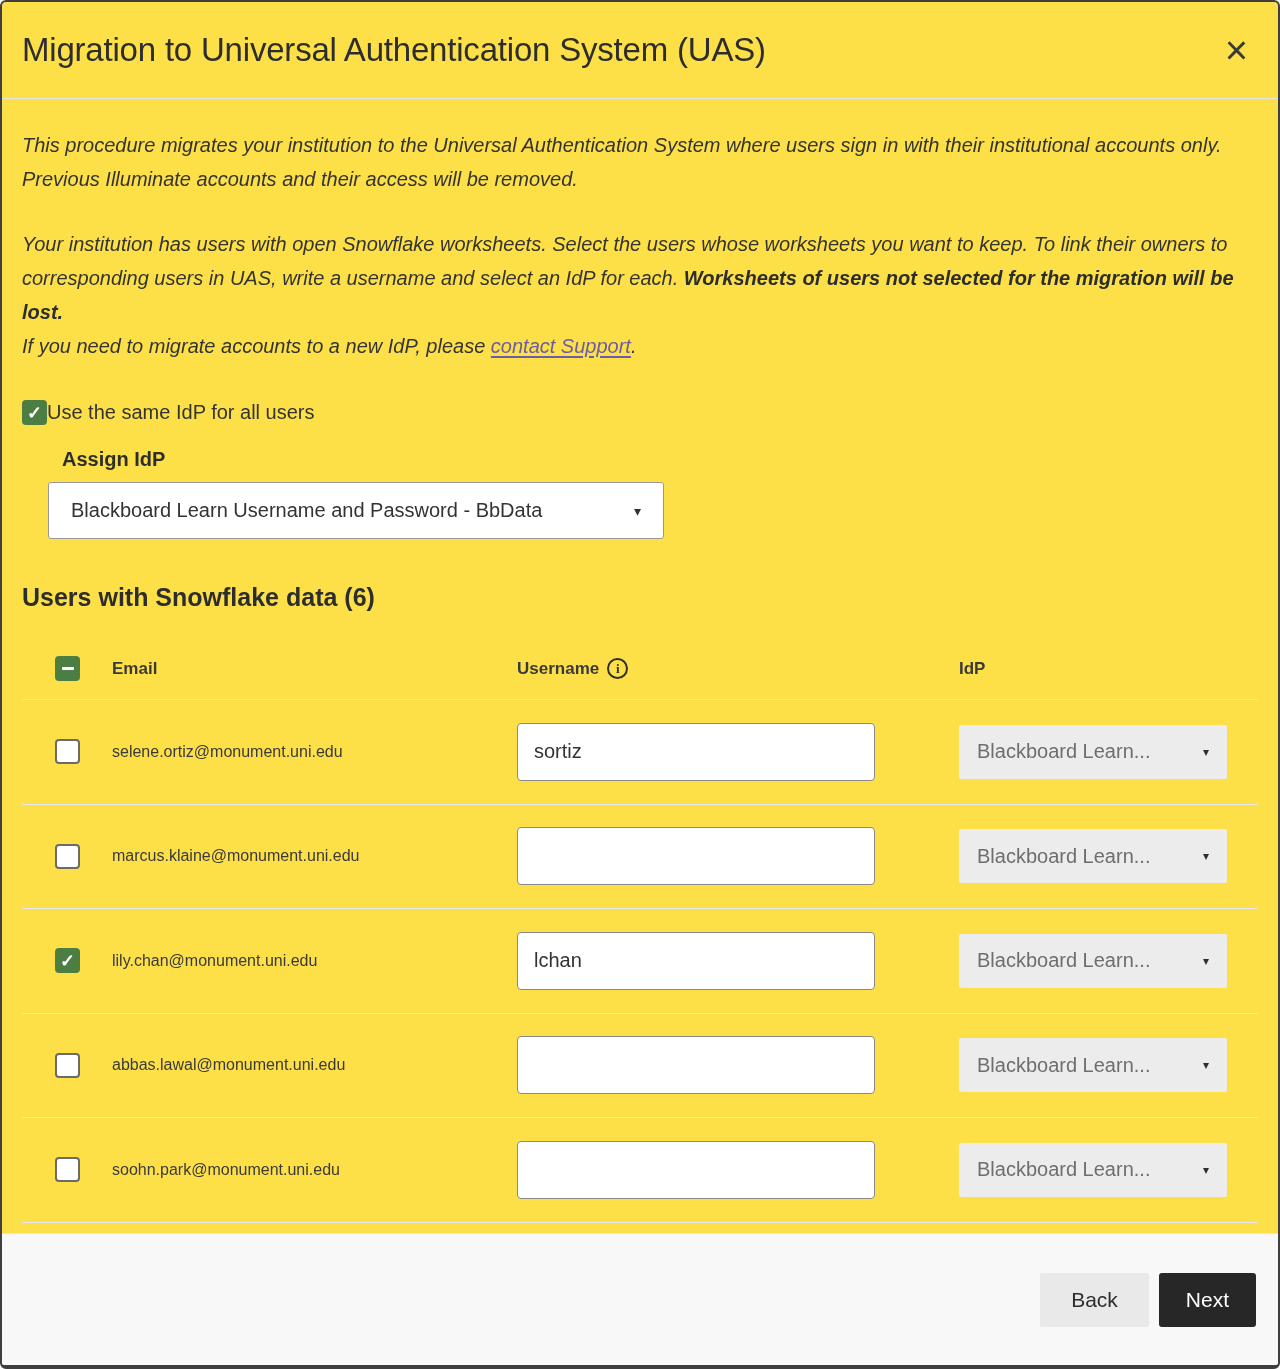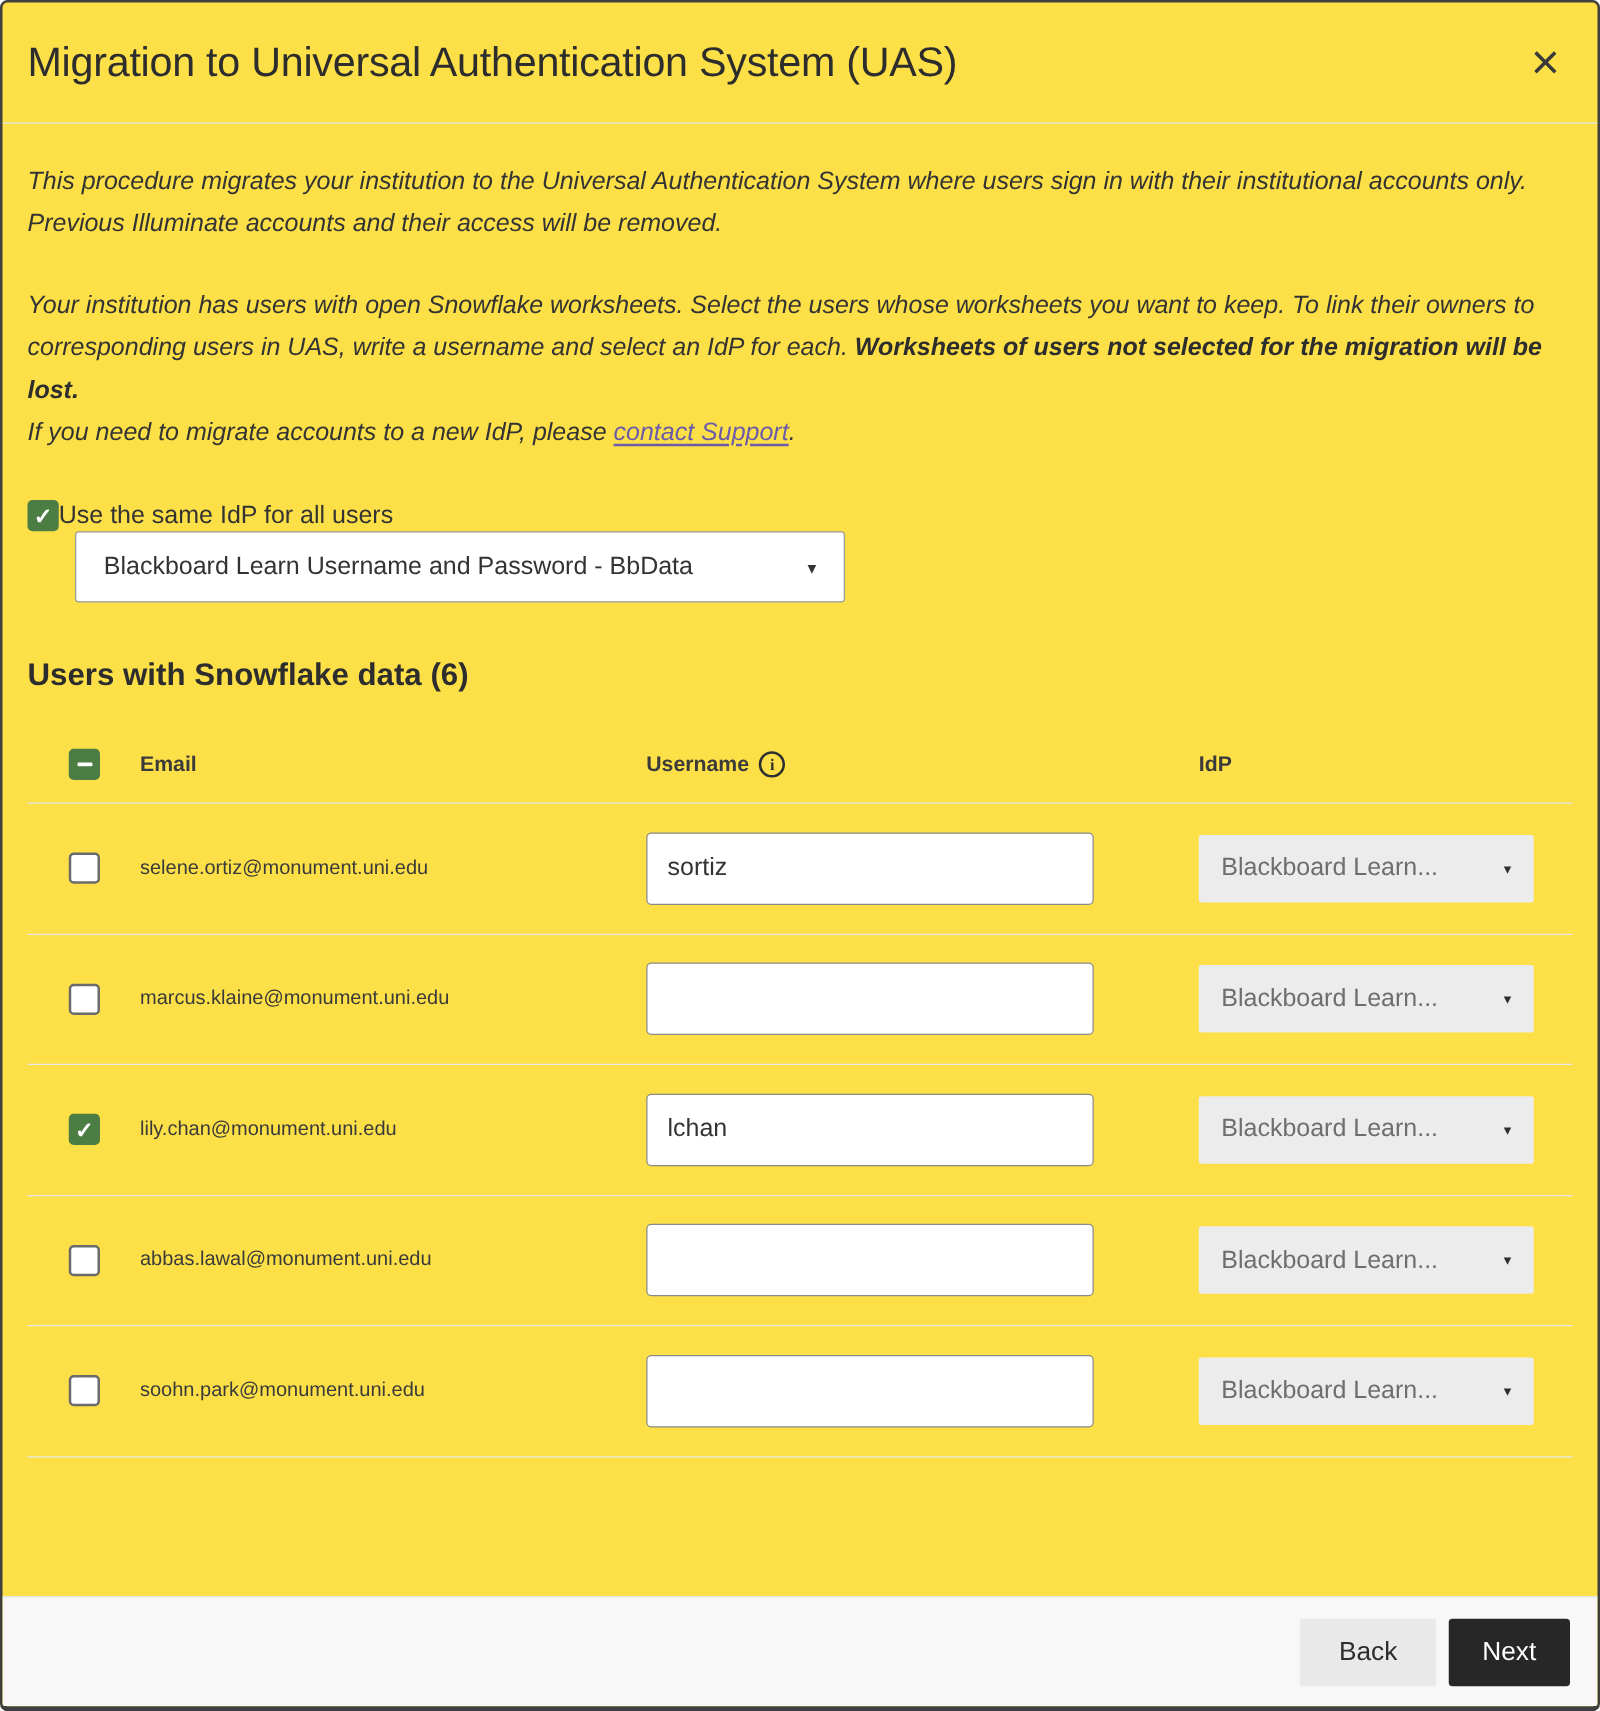--- a/index.html
+++ b/index.html
@@ -51,21 +51,21 @@
   .checkbox.indeterminate { background:#4c7d43; border-color:#4c7d43; }
   .checkbox.indeterminate::after {
     content:""; width:12px; height:3px; background:#fff; border-radius:1px;
   }
 
   .same-idp-row { margin-top: 37px; display:flex; align-items:center; }
   .same-idp-label { font-size: 20px; color:#333; }
 
   .assign-label { margin: 23px 0 11px 40px; font-size: 20px; font-weight: 700; color:#2d2d2d; }
   .assign-select {
-    margin-left: 38px; width: 616px; height: 57px;
+    margin-left: 26px; width: 616px; height: 57px;
     border: 1px solid #999; border-radius: 3px; background:#fff;
     display:flex; align-items:center; justify-content: space-between;
     padding: 0 22px; cursor: pointer;
   }
   .assign-select .sel-text { font-size: 20px; color:#333; }
   .caret { font-size: 14px; color:#333; line-height:1; }
 
   .section-heading { margin-top: 44px; font-size: 25px; font-weight: 700; color:#2d2d2d; }
 
   
@@ -100,21 +100,21 @@
     width: 268px; height: 54px; border: none; border-radius: 2px;
     background:#ececec; color:#6e6e6e;
     display:flex; align-items:center; justify-content:space-between;
     padding: 0 18px; font-size: 20px;
   }
   .idp-select .caret { font-size: 12px; color:#2f2f2f; }
   .idp-select .sel-text { white-space: nowrap; overflow:hidden; }
 
   
   .modal-footer {
-    flex: 0 0 auto; height: 88px;
+    flex: 0 0 auto; height: 132px;
     background:#f8f8f8; border-top: 1px solid #e5e5e5;
     display:flex; align-items:center; justify-content:flex-end;
     gap: 10px; padding: 0 22px;
   }
   .btn {
     height: 54px; border: none; border-radius: 2px;
     font-size: 21px; cursor: pointer;
     font-family: "Liberation Sans", sans-serif;
   }
   .btn-back { background:#e9e9e9; color:#2d2d2d; padding: 0 31px; }
@@ -138,20 +138,21 @@
 
     <p class="para p2"><span>Your institution has users with open Snowflake worksheets. Select the users whose worksheets you want to keep. To link their owners to corresponding users in UAS, write a username and select an IdP for each. </span><strong>Worksheets of users not selected for the migration will be lost.</strong><br>
       <span>If you need to migrate accounts to a new IdP, please </span><a href="#" class="support-link">contact Support</a><span>.</span>
     </p>
 
     <div class="same-idp-row">
       <span class="checkbox checked"></span>
       <span class="same-idp-label">Use the same IdP for all users</span>
     </div>
 
+    <div class="assign-label">Assign IdP</div>
 
     <div class="assign-select">
       <span class="sel-text">Blackboard Learn Username and Password - BbData</span>
       <span class="caret">▾</span>
     </div>
 
     <h2 class="section-heading">Users with Snowflake data (6)</h2>
 
     <div class="trow thead">
       <div class="cell-cb">

